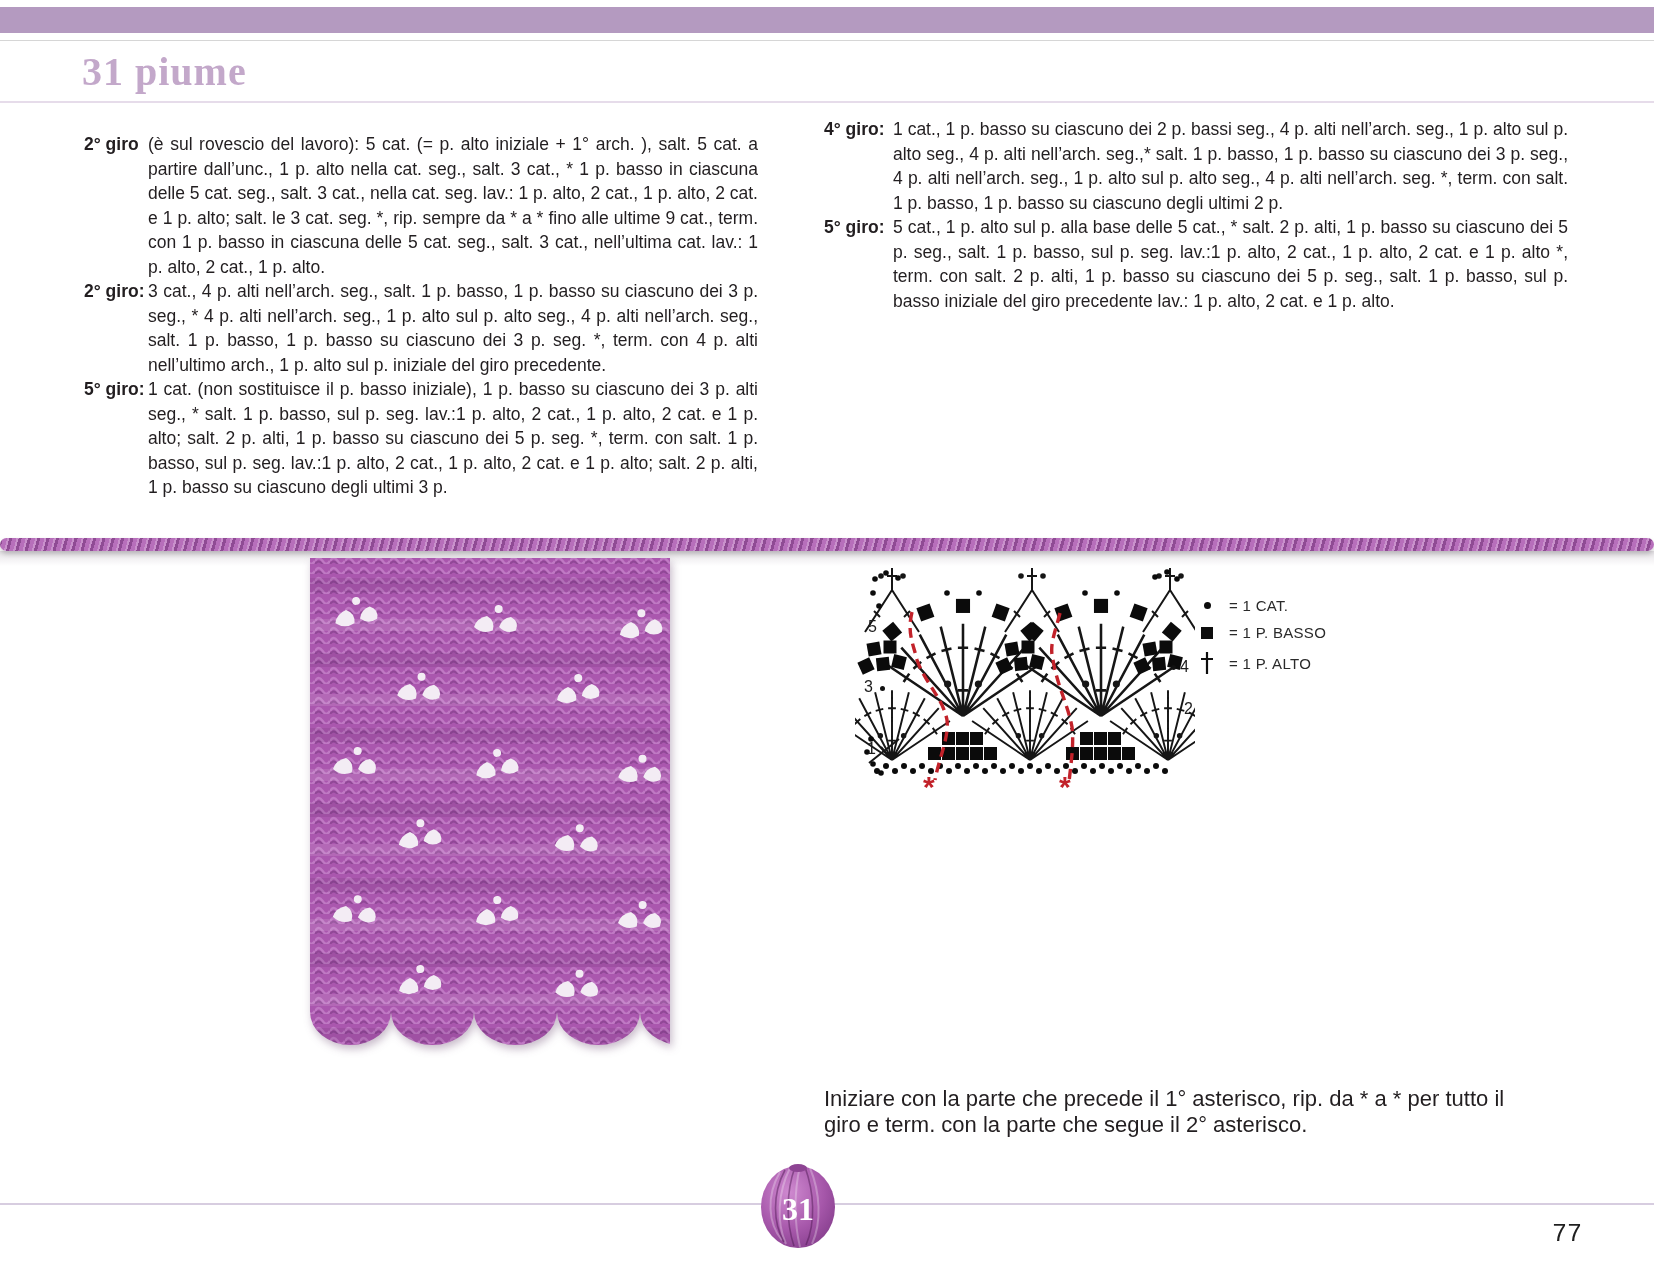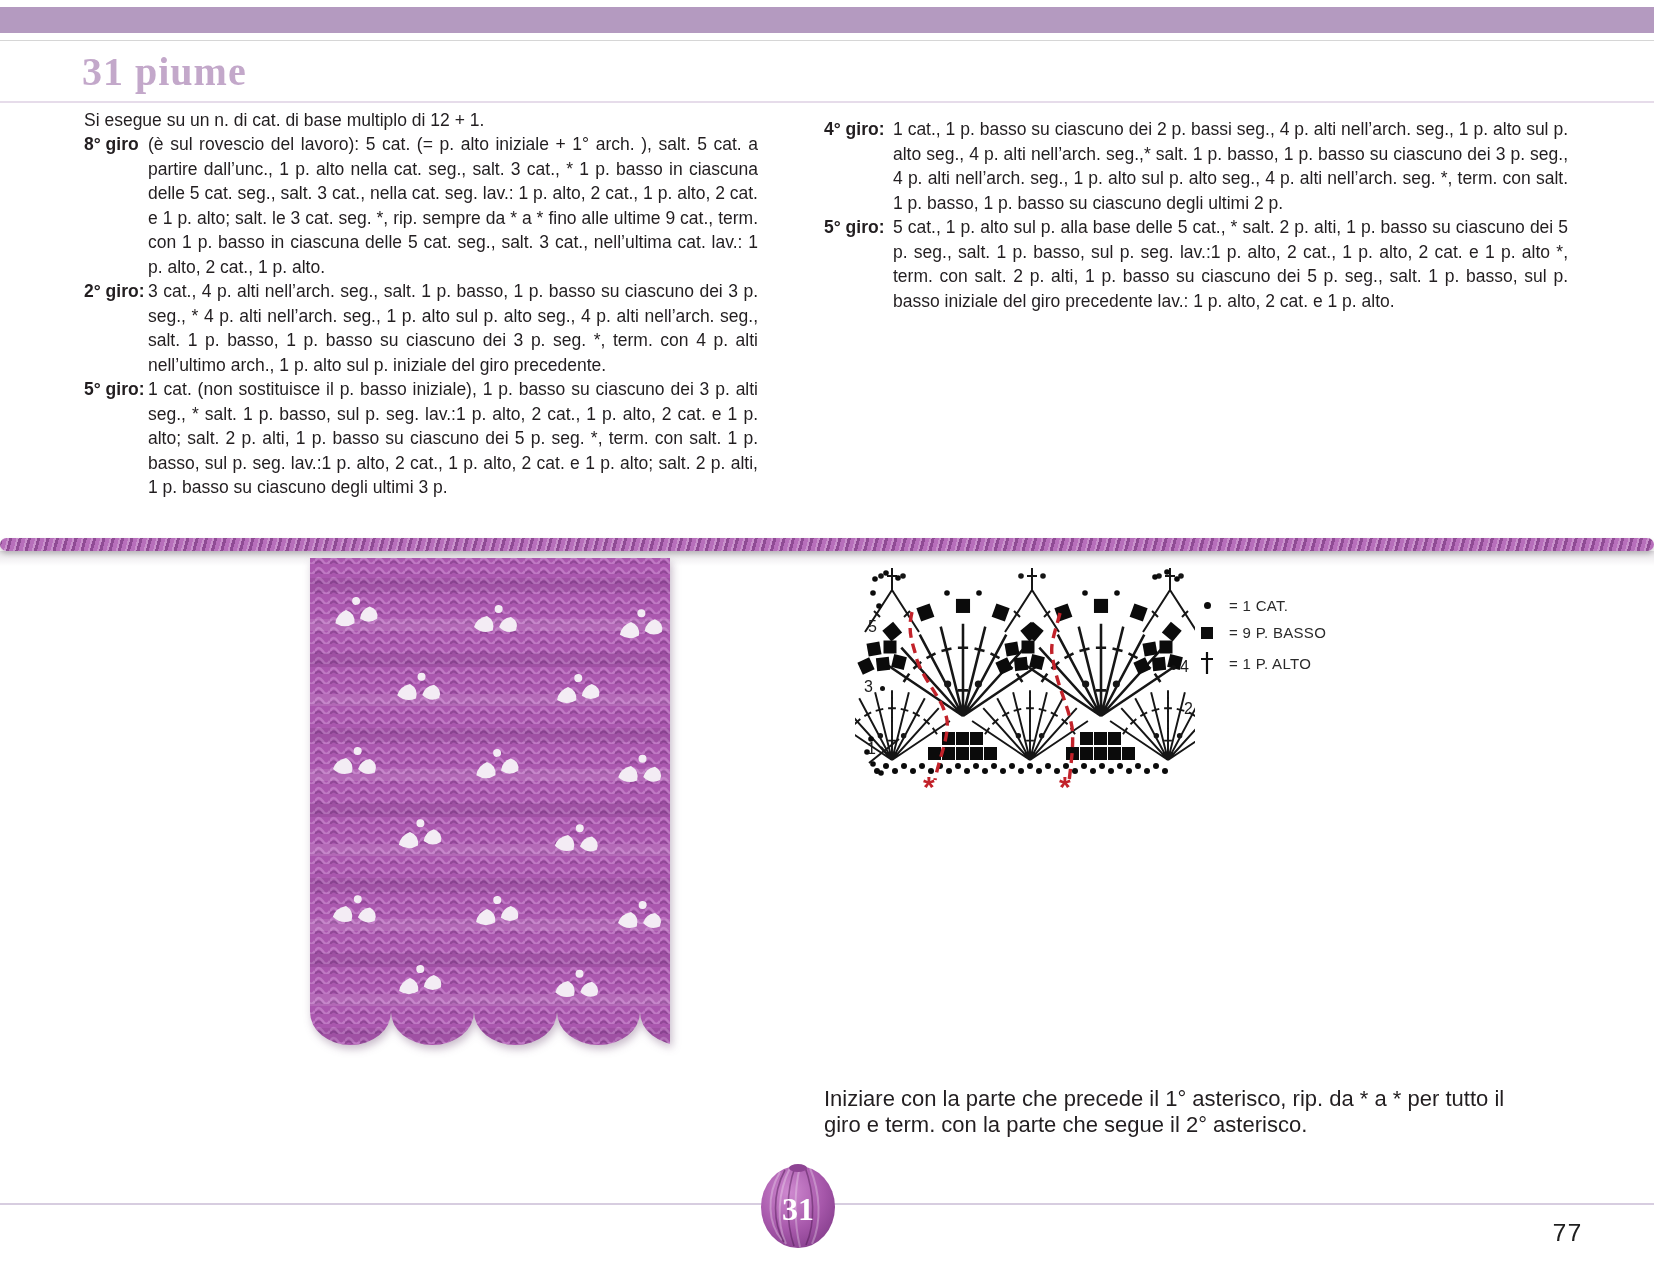--- a/index.html
+++ b/index.html
@@ -45,25 +45,24 @@
 </head>
 <body>
 
 <div class="page">
 
   <div class="topbar"></div>
   <div class="hairline-top"></div>
   <div class="title">31 piume</div>
   <div class="title-rule"></div>
 
-  <div class="intro">Si esegue su un n. di cat. di base multiplo di 12 + 1.</div>
 
   <div class="col col-left">
     <p class="round">
-      <span class="lbl">8° giro</span>
+      <span class="lbl">2° giro</span>
       <span>(è sul rovescio del lavoro): 5 cat. (= p. alto iniziale + 1° arch. ), salt. 5 cat. a partire dall’unc., 1 p. alto nella cat. seg., salt. 3 cat., * 1 p. basso in ciascuna delle 5 cat. seg., salt. 3 cat., nella cat. seg. lav.: 1 p. alto, 2 cat., 1 p. alto, 2 cat. e 1 p. alto; salt. le 3 cat. seg. *, rip. sempre da * a * fino alle ultime 9 cat., term. con 1 p. basso in ciascuna delle 5 cat. seg., salt. 3 cat., nell’ultima cat. lav.: 1 p. alto, 2 cat., 1 p. alto.</span>
     </p>
     <p class="round">
       <span class="lbl">2° giro:</span>
       <span>3 cat., 4 p. alti nell’arch. seg., salt. 1 p. basso, 1 p. basso su ciascuno dei 3 p. seg., * 4 p. alti nell’arch. seg., 1 p. alto sul p. alto seg., 4 p. alti nell’arch. seg., salt. 1 p. basso, 1 p. basso su ciascuno dei 3 p. seg. *, term. con 4 p. alti nell’ultimo arch., 1 p. alto sul p. iniziale del giro precedente.</span>
     </p>
     <p class="round">
       <span class="lbl">5° giro:</span>
       <span>1 cat. (non sostituisce il p. basso iniziale), 1 p. basso su ciascuno dei 3 p. alti seg., * salt. 1 p. basso, sul p. seg. lav.:1 p. alto, 2 cat., 1 p. alto, 2 cat. e 1 p. alto; salt. 2 p. alti, 1 p. basso su ciascuno dei 5 p. seg. *, term. con salt. 1 p. basso, sul p. seg. lav.:1 p. alto, 2 cat., 1 p. alto, 2 cat. e 1 p. alto; salt. 2 p. alti, 1 p. basso su ciascuno degli ultimi 3 p.</span>
     </p>
@@ -297,21 +296,21 @@
     <div class="legend-row">
       <span class="legend-sym">
           <span class="sym-dot"></span>
         </span>
       <span class="legend-label">= 1 CAT.</span>
     </div>
     <div class="legend-row">
       <span class="legend-sym">
           <span class="sym-square"></span>
         </span>
-      <span class="legend-label">= 9 P. BASSO</span>
+      <span class="legend-label">= 1 P. BASSO</span>
     </div>
     <div class="legend-row" style="height:34px;">
       <span class="legend-sym">
         <svg width="16" height="26" viewBox="0 0 16 26">
           <path d="M8,2 V24 M2,9 H14" stroke="#0d0d0d" stroke-width="2.2" fill="none"></path>
         </svg>
       </span>
       <span class="legend-label">= 1 P. ALTO</span>
     </div>
   </div>

